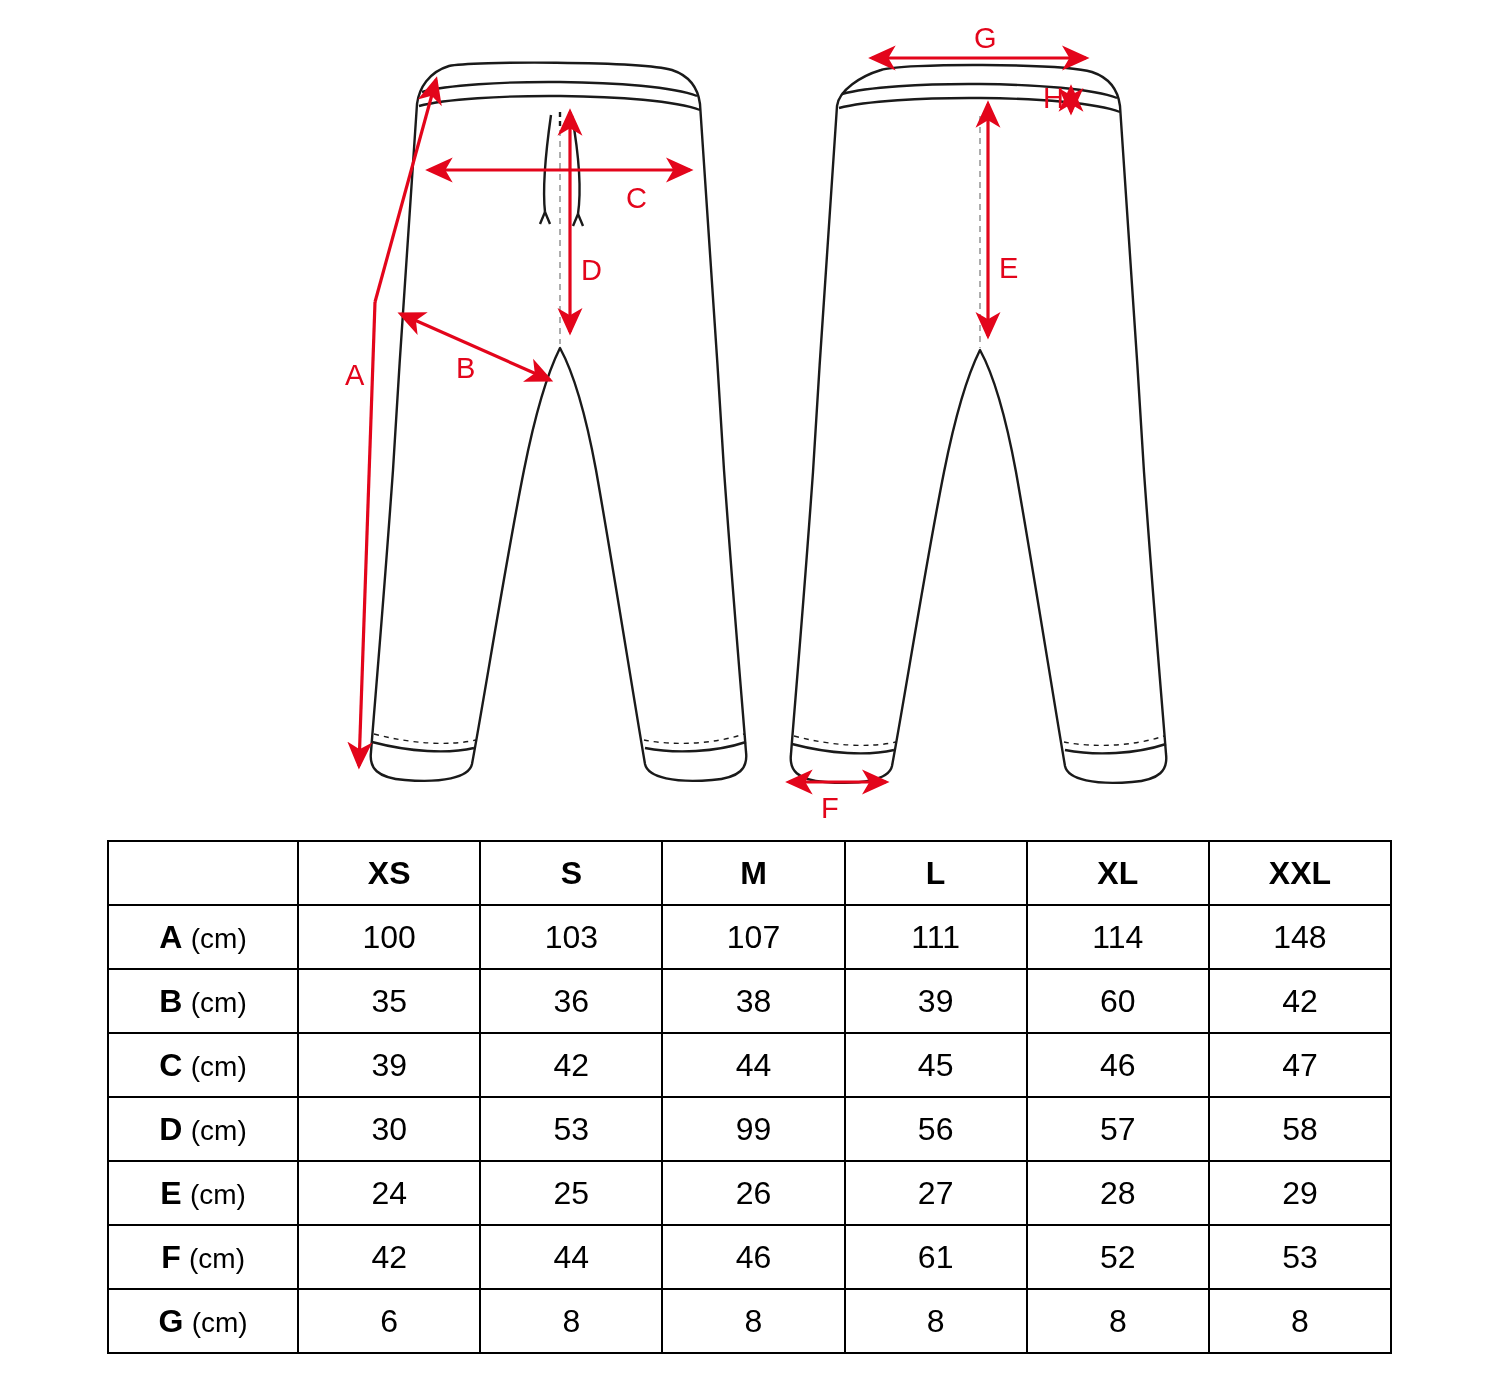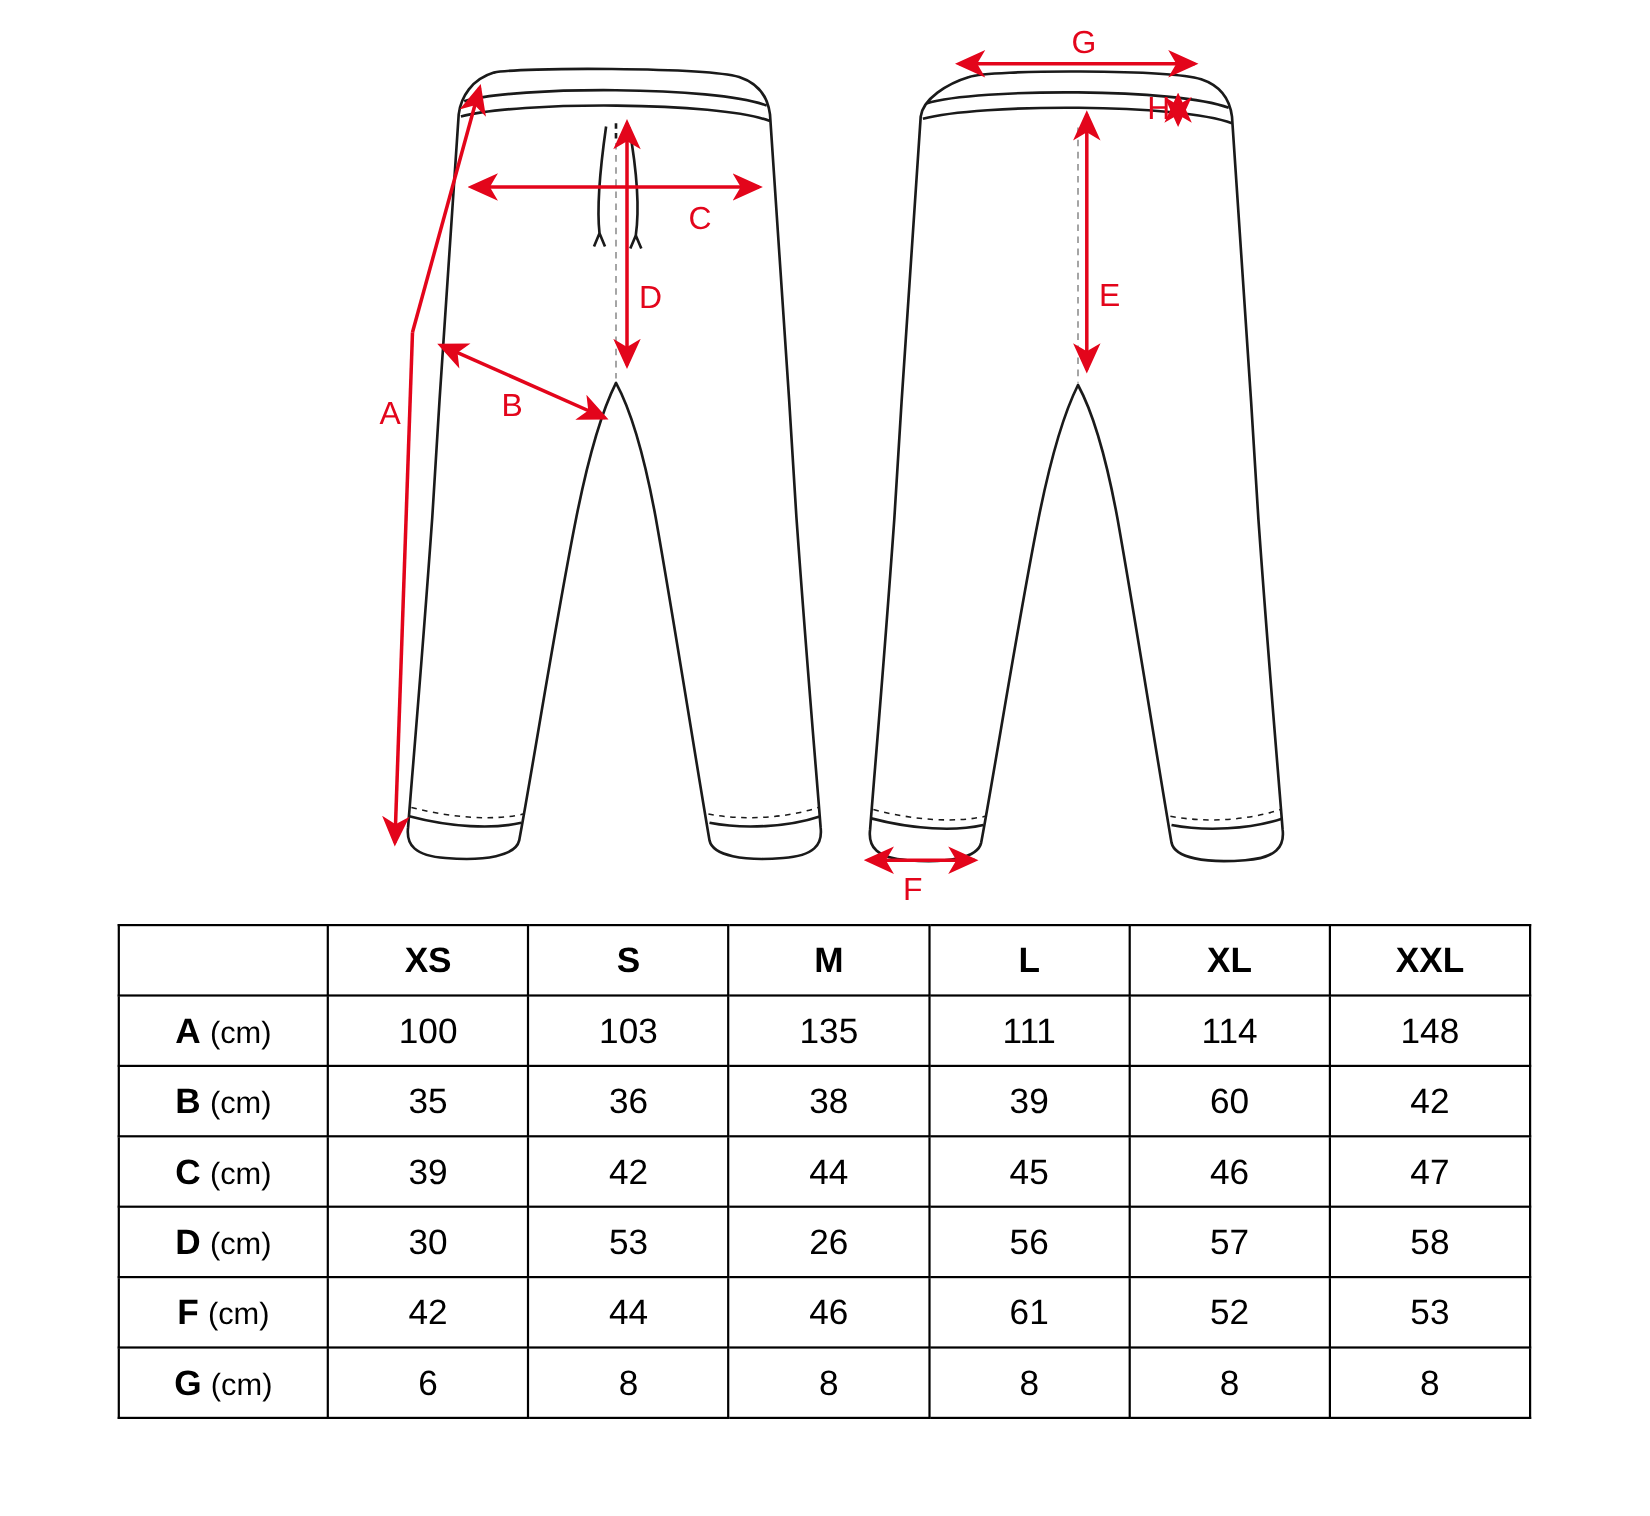--- a/index.html
+++ b/index.html
@@ -207,21 +207,21 @@
         <th class="hdr">L</th>
         <th class="hdr">XL</th>
         <th class="hdr">XXL</th>
       </tr>
     </thead>
     <tbody>
       <tr>
         <td class="rowlabel"><span class="letter">A</span> <span class="unit">(cm)</span></td>
         <td>100</td>
         <td>103</td>
-        <td>135</td>
+        <td>107</td>
         <td>111</td>
         <td>114</td>
         <td>148</td>
       </tr>
       <tr>
         <td class="rowlabel"><span class="letter">B</span> <span class="unit">(cm)</span></td>
         <td>35</td>
         <td>36</td>
         <td>38</td>
         <td>39</td>
@@ -234,24 +234,33 @@
         <td>42</td>
         <td>44</td>
         <td>45</td>
         <td>46</td>
         <td>47</td>
       </tr>
       <tr>
         <td class="rowlabel"><span class="letter">D</span> <span class="unit">(cm)</span></td>
         <td>30</td>
         <td>53</td>
-        <td>26</td>
+        <td>99</td>
         <td>56</td>
         <td>57</td>
         <td>58</td>
+      </tr>
+      <tr>
+        <td class="rowlabel"><span class="letter">E</span> <span class="unit">(cm)</span></td>
+        <td>24</td>
+        <td>25</td>
+        <td>26</td>
+        <td>27</td>
+        <td>28</td>
+        <td>29</td>
       </tr>
       <tr>
         <td class="rowlabel"><span class="letter">F</span> <span class="unit">(cm)</span></td>
         <td>42</td>
         <td>44</td>
         <td>46</td>
         <td>61</td>
         <td>52</td>
         <td>53</td>
       </tr>

